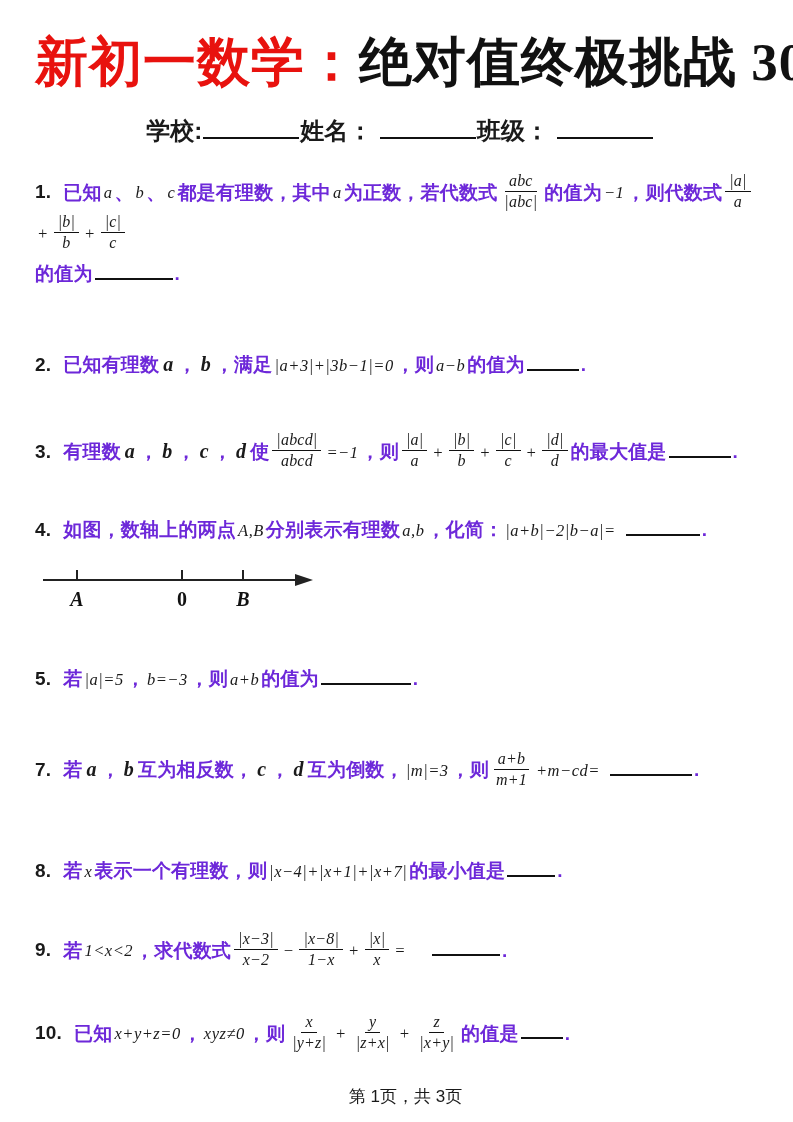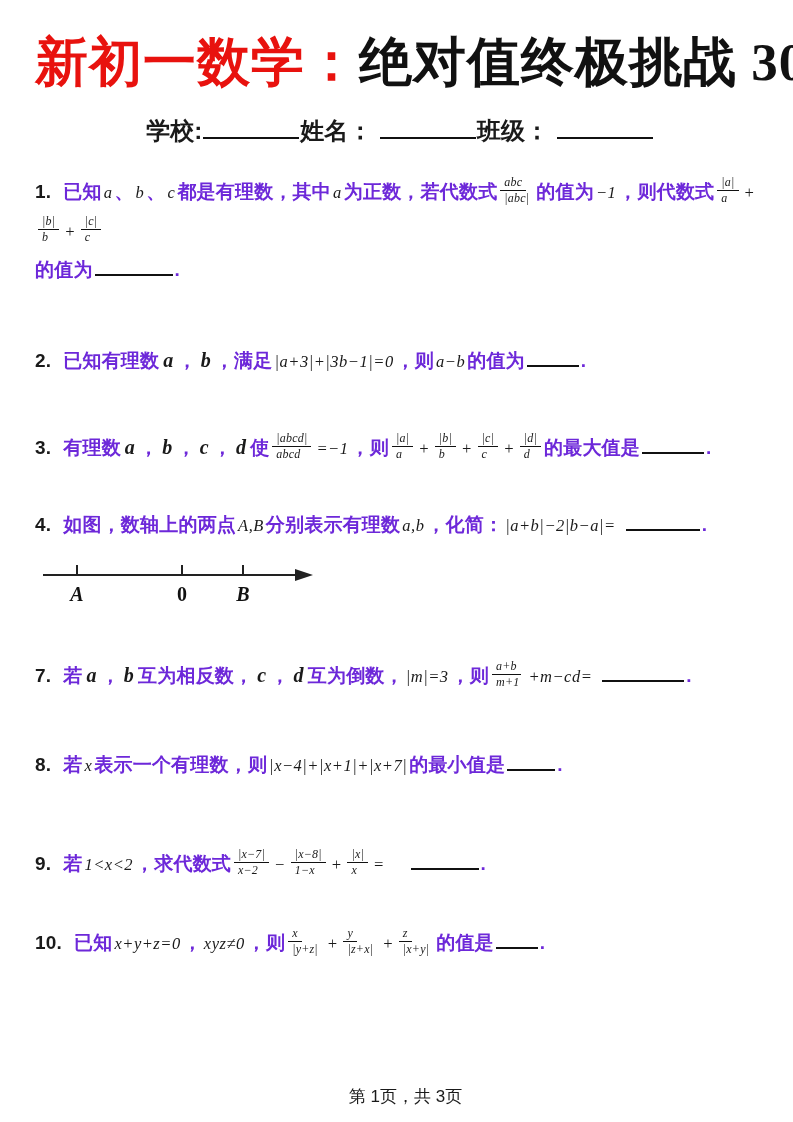--- a/index.html
+++ b/index.html
@@ -32,23 +32,23 @@
   .problem:nth-child(8){margin-top:40px;}
   .problem:nth-child(9){margin-top:42px;}
   .problem:nth-child(10){margin-top:38px;}
 
   .num{display:inline-block;margin-right:12px;}
   .zh{color:#6d28d9;}
   .math{font-family:"Liberation Serif",serif;font-style:italic;font-weight:normal;
         font-size:16.5px;margin:0 2px;letter-spacing:0.5px;}
   .var{font-family:"Liberation Serif",serif;font-style:italic;font-weight:600;
        font-size:20px;margin:0 4px;}
-  .frac{display:inline-flex;flex-direction:column;align-items:flex-start;vertical-align:middle;
+  .frac{display:inline-flex;flex-direction:column;align-items:center;vertical-align:middle;
         font-family:"Liberation Serif",serif;font-style:italic;font-weight:normal;
-        font-size:12px;line-height:1.25;margin:0 3px;transform:translateY(-2px);}
+        font-size:16px;line-height:1.25;margin:0 3px;transform:translateY(-2px);}
   .frac .fnum{display:block;padding:0 4px;border-bottom:1.4px solid #111;}
   .frac .fden{display:block;padding:0 4px;}
   .blank{display:inline-block;height:1.05em;border-bottom:2px solid #111;
          vertical-align:baseline;margin:0 2px;}
   .gap{display:inline-block;height:1px;}
 
   
   .figure{margin:14px 0 0 4px;line-height:0;}
 
   
@@ -102,27 +102,28 @@
       <div class="problem"><span class="num">4.</span><span class="zh">如图，数轴上的两点</span><span class="math">A,B</span><span class="zh">分别表示有理数</span><span class="math">a,b</span><span class="zh">，化简：</span><span class="math">|a+b|−2|b−a|=</span><span class="gap" style="width: 6px;"></span><span class="blank" style="width: 74px;"></span><span class="zh">.</span><div class="figure"><svg width="285" height="50" viewBox="0 0 285 50">
             <line x1="4" y1="16" x2="262" y2="16" stroke="#222" stroke-width="2"></line>
             <polygon points="274,16 256,10 256,22" fill="#222"></polygon>
             <line x1="38" y1="6" x2="38" y2="16" stroke="#222" stroke-width="2"></line>
             <line x1="143" y1="6" x2="143" y2="16" stroke="#222" stroke-width="2"></line>
             <line x1="204" y1="6" x2="204" y2="16" stroke="#222" stroke-width="2"></line>
             <text x="38" y="42" text-anchor="middle" font-family="Liberation Serif,serif" font-style="italic" font-size="20" fill="#111">A</text>
             <text x="143" y="42" text-anchor="middle" font-family="Liberation Serif,serif" font-style="normal" font-size="20" fill="#111">0</text>
             <text x="204" y="42" text-anchor="middle" font-family="Liberation Serif,serif" font-style="italic" font-size="20" fill="#111">B</text>
           </svg></div></div>
+      <div class="problem"><span class="num">5.</span><span class="zh">若</span><span class="math">|a|=5</span><span class="zh">，</span><span class="math">b=−3</span><span class="zh">，则</span><span class="math">a+b</span><span class="zh">的值为</span><span class="blank" style="width: 90px;"></span><span class="zh">.</span></div>
       <div class="problem"><span class="num">7.</span><span class="zh">若</span><span class="var">a</span><span class="zh">，</span><span class="var">b</span><span class="zh">互为相反数，</span><span class="var">c</span><span class="zh">，</span><span class="var">d</span><span class="zh">互为倒数，</span><span class="math">|m|=3</span><span class="zh">，则</span><span class="frac">
           <span class="fnum">a+b</span>
           <span class="fden">m+1</span>
         </span><span class="math">+m−cd=</span><span class="gap" style="width: 6px;"></span><span class="blank" style="width: 82px;"></span><span class="zh">.</span></div>
       <div class="problem"><span class="num">8.</span><span class="zh">若</span><span class="math">x</span><span class="zh">表示一个有理数，则</span><span class="math">|x−4|+|x+1|+|x+7|</span><span class="zh">的最小值是</span><span class="blank" style="width: 48px;"></span><span class="zh">.</span></div>
       <div class="problem"><span class="num">9.</span><span class="zh">若</span><span class="math">1&lt;x&lt;2</span><span class="zh">，求代数式</span><span class="frac">
-          <span class="fnum">|x−7|</span>
+          <span class="fnum">|x−3|</span>
           <span class="fden">x−2</span>
         </span><span class="math">−</span><span class="frac">
           <span class="fnum">|x−8|</span>
           <span class="fden">1−x</span>
         </span><span class="math">+</span><span class="frac">
           <span class="fnum">|x|</span>
           <span class="fden">x</span>
         </span><span class="math">=</span><span class="gap" style="width: 22px;"></span><span class="blank" style="width: 68px;"></span><span class="zh">.</span></div>
       <div class="problem"><span class="num">10.</span><span class="zh">已知</span><span class="math">x+y+z=0</span><span class="zh">，</span><span class="math">xyz≠0</span><span class="zh">，则</span><span class="frac">
           <span class="fnum">x</span>

